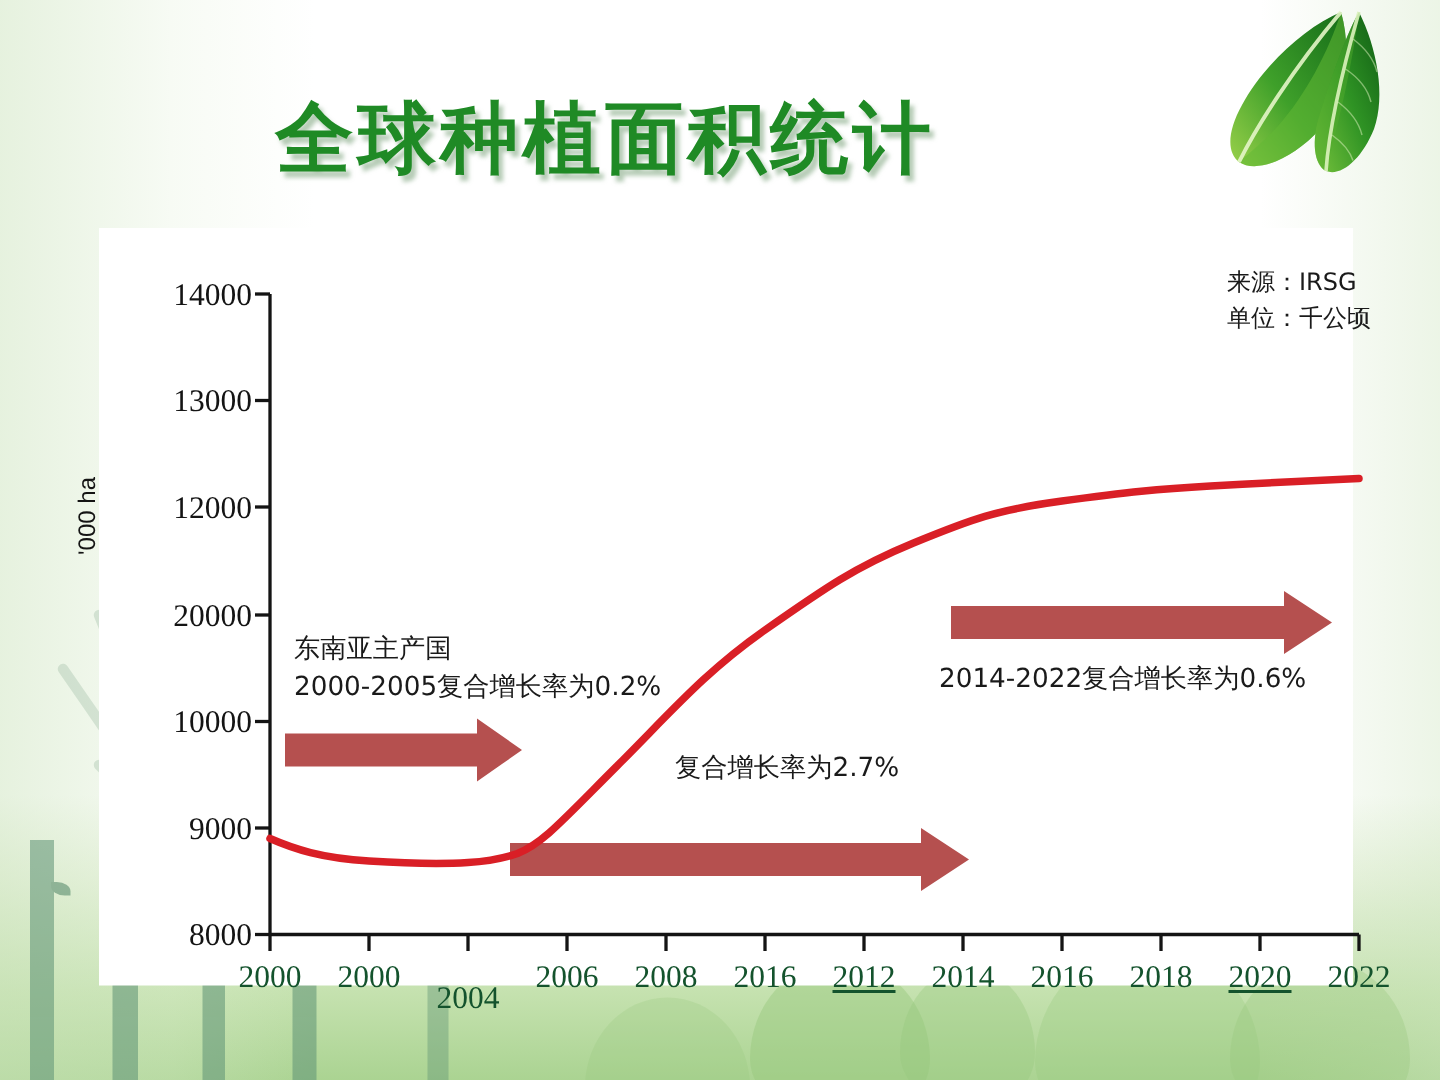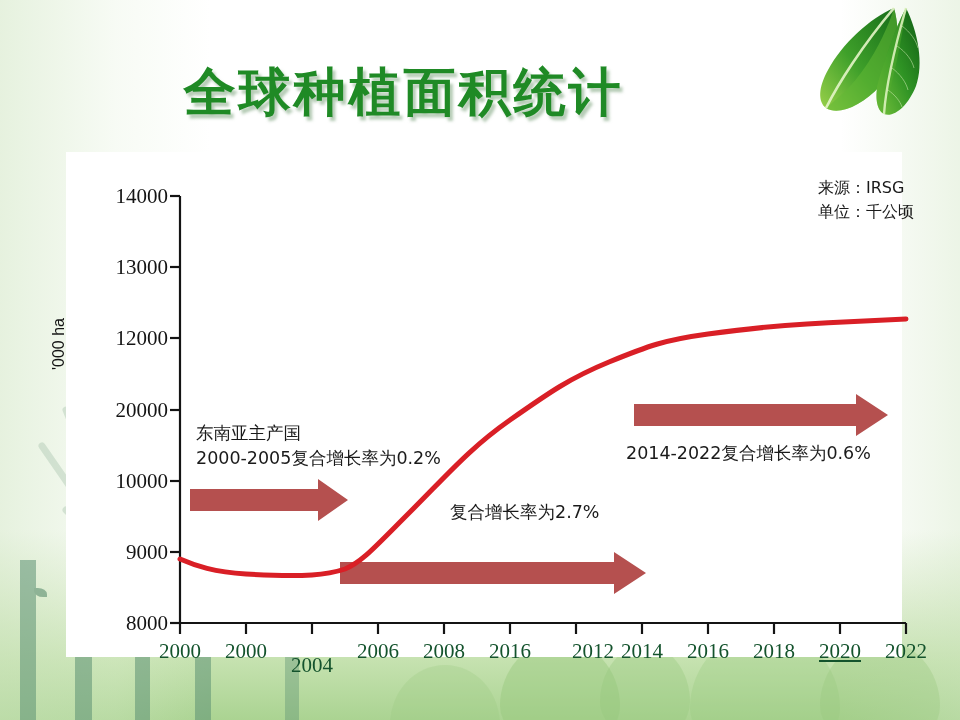--- a/index.html
+++ b/index.html
@@ -216,21 +216,21 @@
   <div class="ytick-label" style="left:88px;top:611px;">8000</div>
 
   <div id="yaxis-title">'000 ha</div>
 
   <div class="xtick-label" style="left:145px;top:639px;">2000</div>
   <div class="xtick-label" style="left:211px;top:639px;">2000</div>
   <div class="xtick-label" style="left:277px;top:627px;margin-top:26px;">2004</div>
   <div class="xtick-label" style="left:343px;top:639px;">2006</div>
   <div class="xtick-label" style="left:409px;top:639px;">2008</div>
   <div class="xtick-label" style="left:475px;top:639px;">2016</div>
-  <div class="xtick-label" style="left:558px;top:639px;">2012</div>
+  <div class="xtick-label" style="left:541px;top:639px;text-decoration:underline;">2012</div>
   <div class="xtick-label" style="left:607px;top:639px;">2014</div>
   <div class="xtick-label" style="left:673px;top:639px;">2016</div>
   <div class="xtick-label" style="left:739px;top:639px;">2018</div>
   <div class="xtick-label" style="left:805px;top:639px;text-decoration:underline;">2020</div>
   <div class="xtick-label" style="left:871px;top:639px;">2022</div>
 </div>
 
 <div id="source-note">
   <div>来源：IRSG</div>
   <div>单位：千公顷</div>

